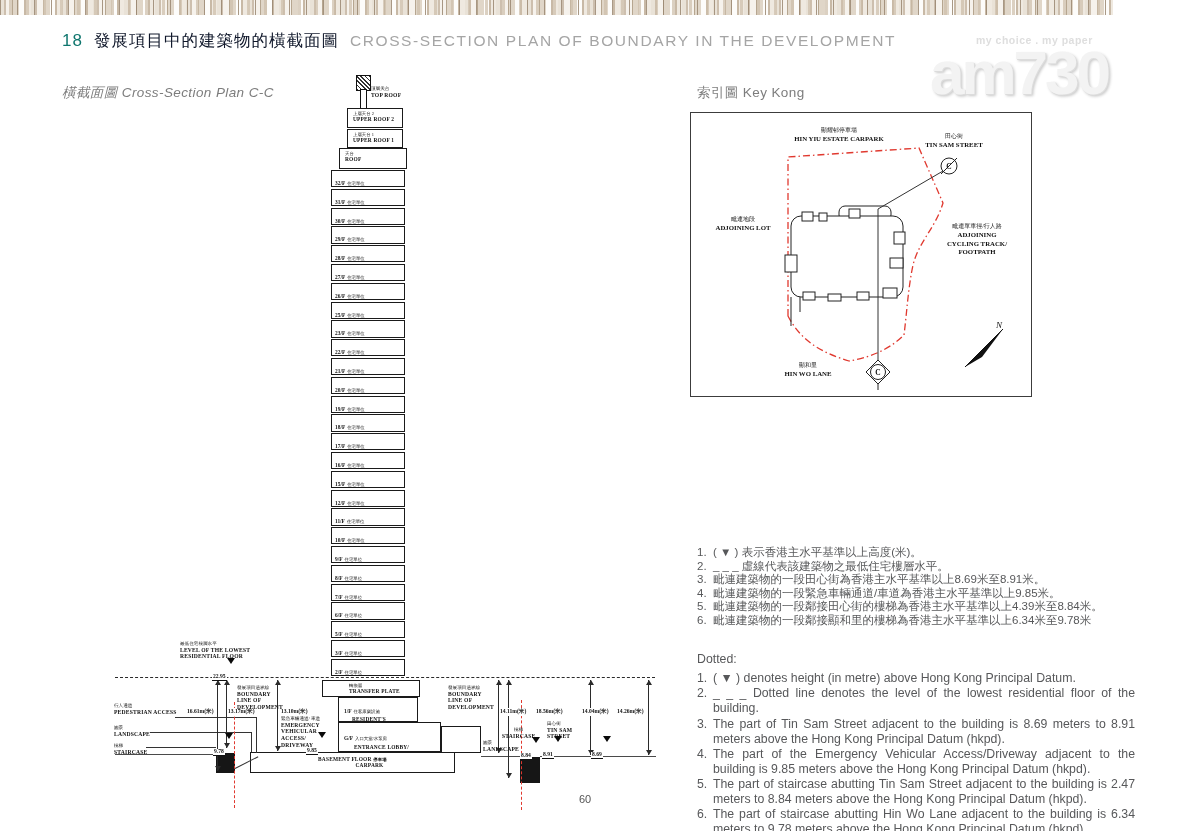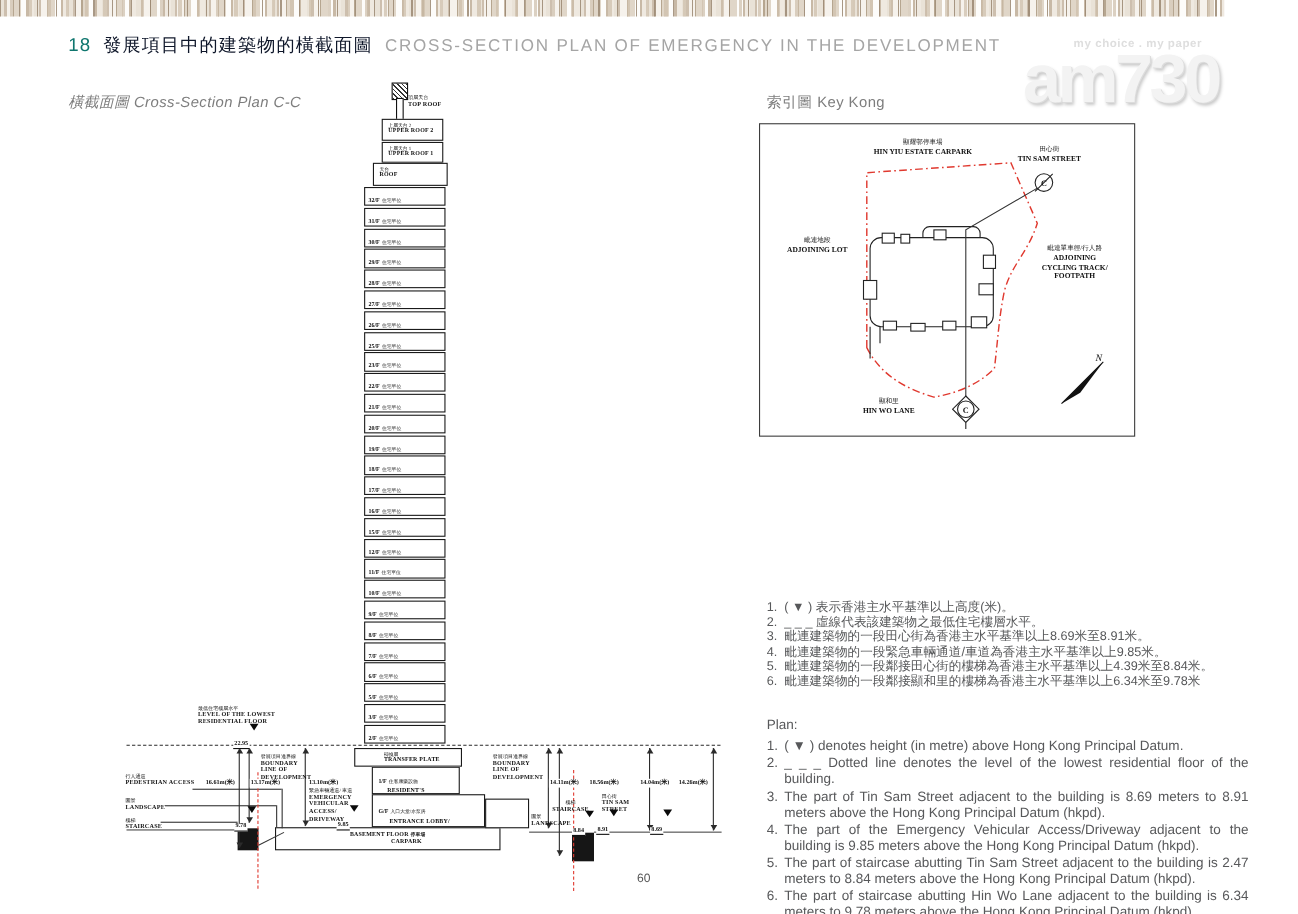--- a/index.html
+++ b/index.html
@@ -72,21 +72,21 @@
 </head>
 <body>
 
 <div class="page">
 
   <div class="topbar"></div>
 
   <div class="header">
     <span class="h-no">18</span>
     <span class="h-zh">發展項目中的建築物的橫截面圖</span>
-    <span class="h-en">CROSS-SECTION PLAN OF EMERGENCY IN THE DEVELOPMENT</span>
+    <span class="h-en">CROSS-SECTION PLAN OF BOUNDARY IN THE DEVELOPMENT</span>
   </div>
 
   <div class="logo">
     <div class="logo-tag">my choice . my paper</div>
     <div class="logo-brand">am730</div>
   </div>
 
   <div class="sub-title" style="left:62px;top:84px;font-style:italic;">橫截面圖 Cross-Section Plan C-C</div>
   <div class="sub-title" style="left:697px;top:84px;">索引圖  Key Kong</div>
 
@@ -449,21 +449,21 @@
         </div>
 
         <div class="note-item">
           <span class="nn">6.</span>
           <span class="nt">毗連建築物的一段鄰接顯和里的樓梯為香港主水平基準以上6.34米至9.78米</span>
         </div>
       </div>
   </div>
 
   <div class="notes notes-en">
-    <div class="ttl">Plan:</div>
+    <div class="ttl">Dotted:</div>
     <div>
 
         <div class="note-item">
           <span class="nn">1.</span>
           <span class="nt">( ▼ ) denotes height (in metre) above Hong Kong Principal Datum.</span>
         </div>
 
         <div class="note-item">
           <span class="nn">2.</span>
           <span class="nt">_ _ _ Dotted line denotes the level of the lowest residential floor of the building.</span>

